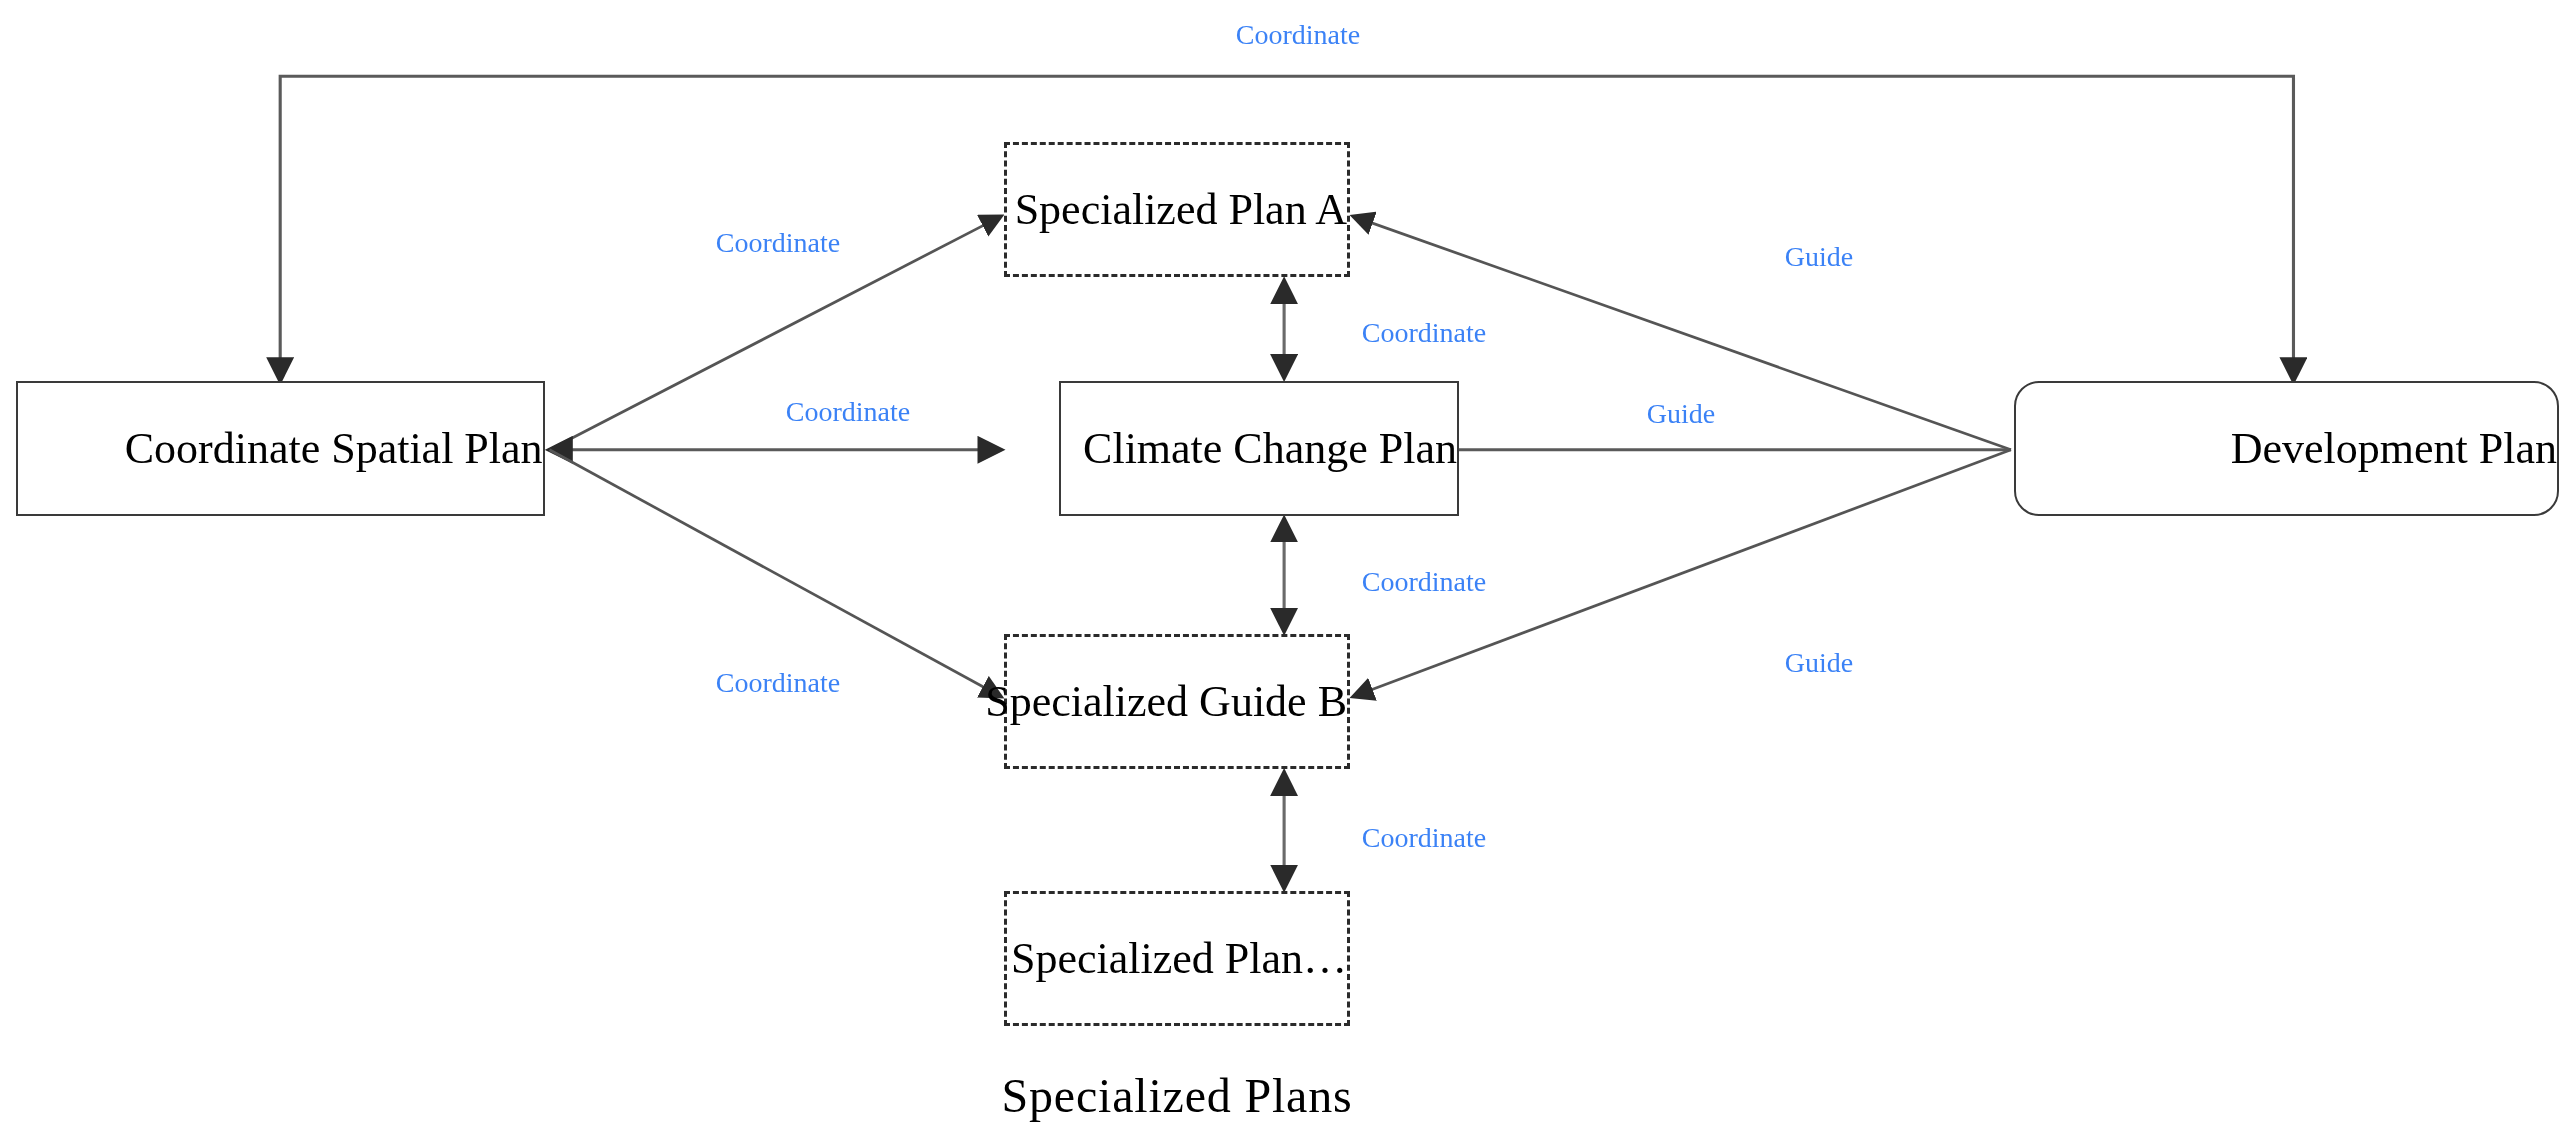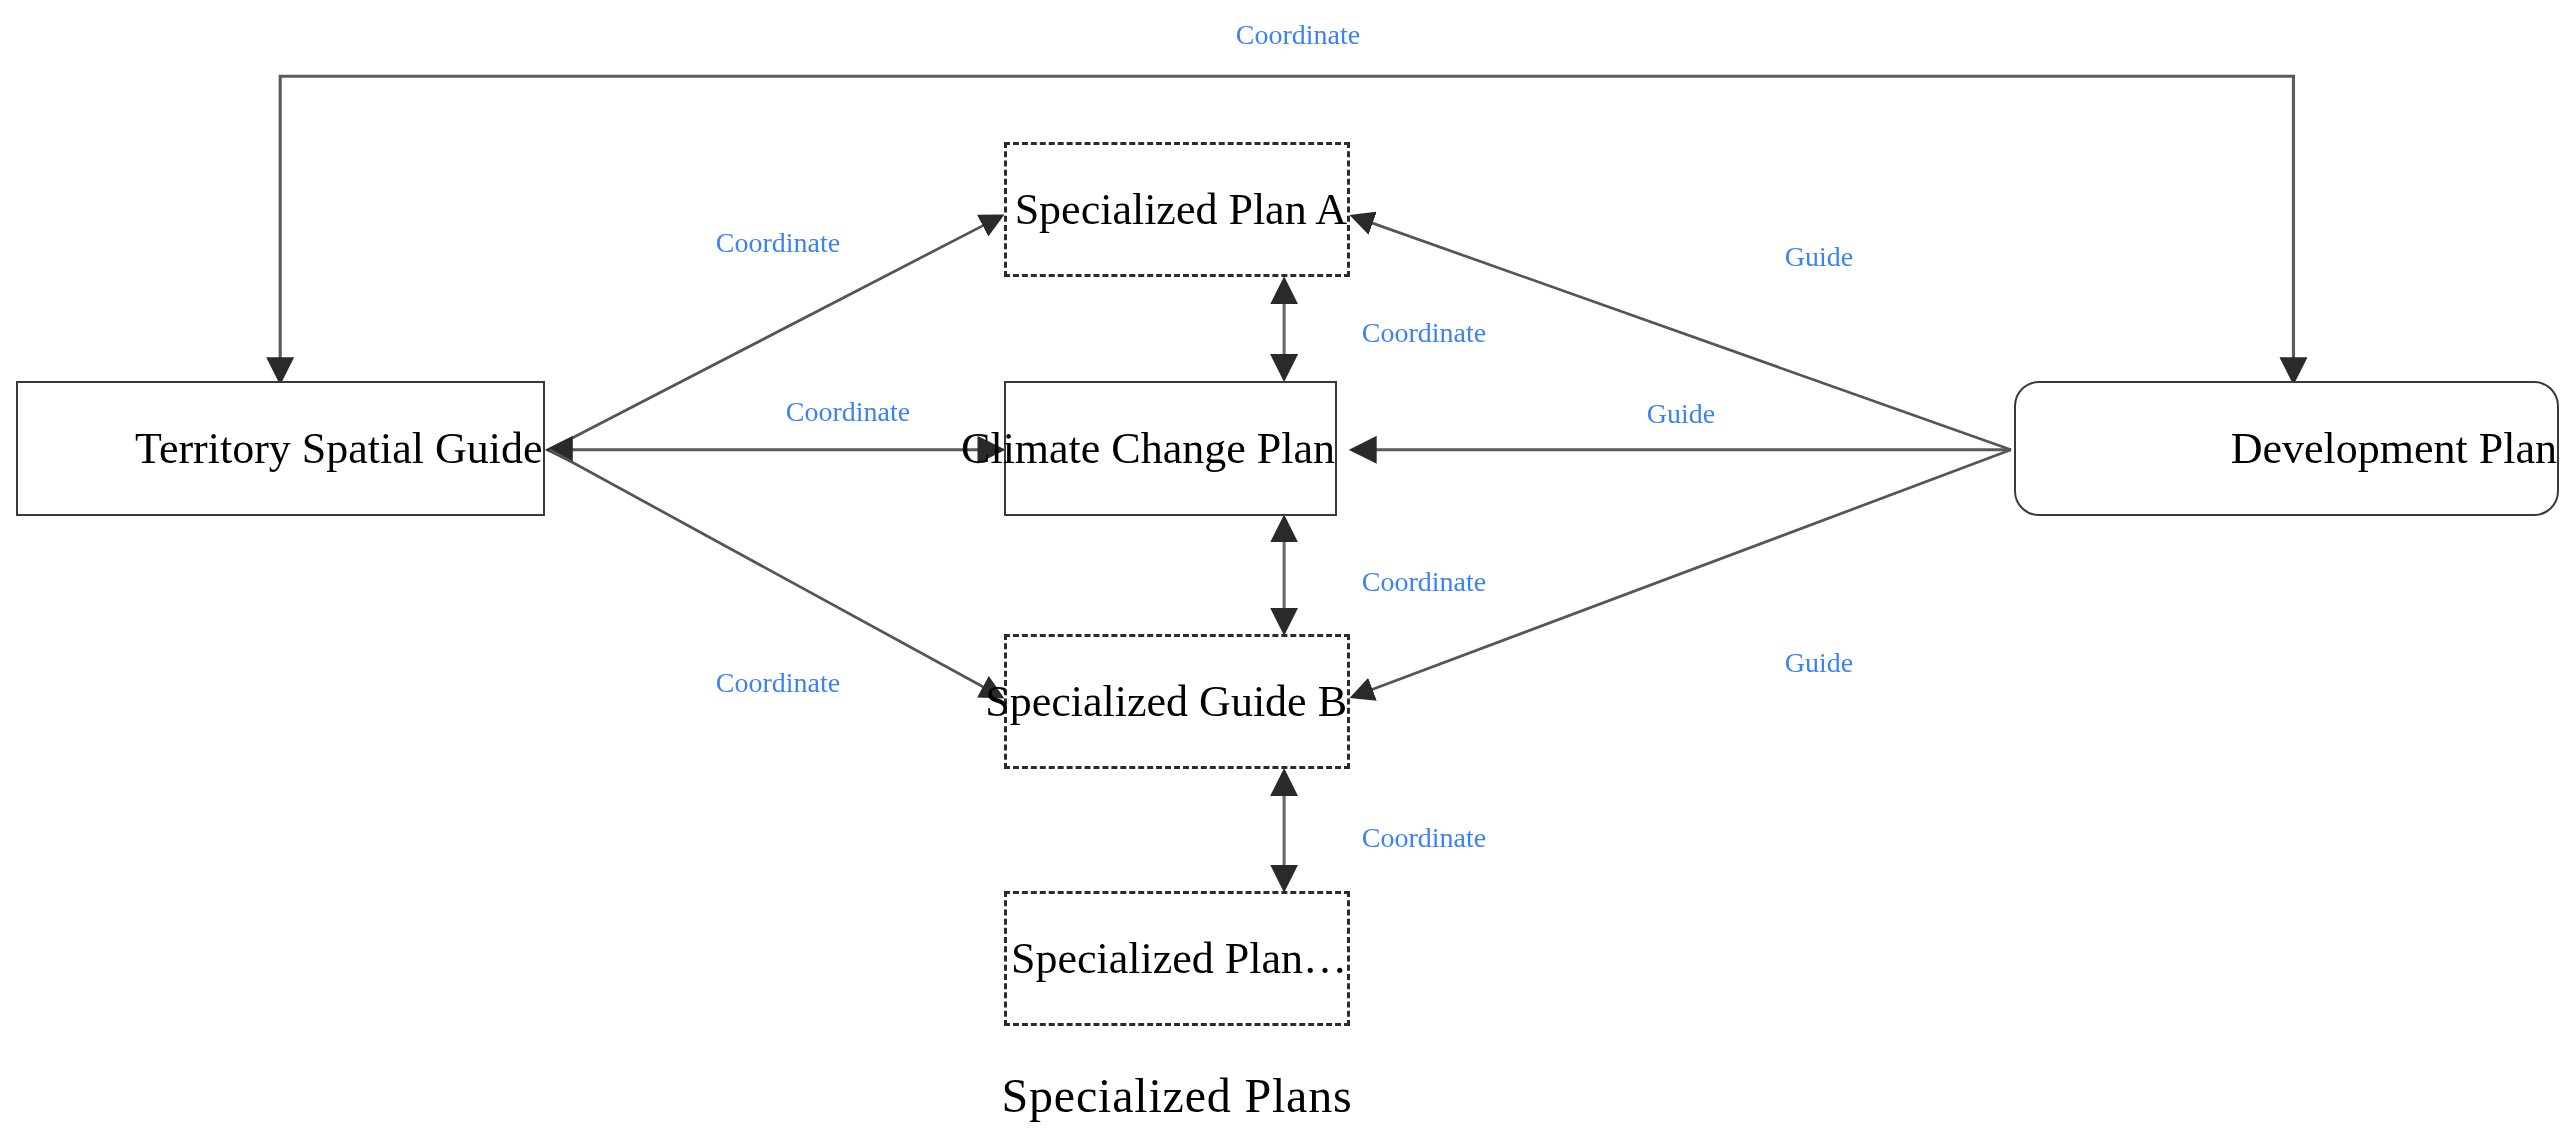--- a/index.html
+++ b/index.html
@@ -97,24 +97,24 @@
     <line x1="1650" y1="993" x2="1650" y2="1141" stroke="#6a6a6a" stroke-width="4" marker-start="url(#arrowStart)" marker-end="url(#arrowEnd)"></line>
 
     <line x1="2584" y1="578" x2="1739" y2="278" stroke="#555555" stroke-width="3.5" marker-end="url(#arrowEnd)"></line>
 
     <line x1="2584" y1="578" x2="1739" y2="578" stroke="#5a5a5a" stroke-width="4" marker-end="url(#arrowEnd)"></line>
 
     <line x1="2584" y1="578" x2="1739" y2="895" stroke="#555555" stroke-width="3.5" marker-end="url(#arrowEnd)"></line>
   </svg>
 
   <div class="node solid" style="left:15.6px; top:381px; width:529px; height:135px;">
-    <span>Territory Spatial Guide</span>
+    <span>Coordinate Spatial Plan</span>
   </div>
 
-  <div class="node solid" style="left:1004px; top:381px; width:333px; height:135px;">
+  <div class="node solid" style="left:1059px; top:381px; width:400px; height:135px;">
     <span>Climate Change Plan</span>
   </div>
 
   <div class="node solid" style="left:2014px; top:381px; width:545px; height:135px;border-radius:25px;">
     <span>Development Plan</span>
   </div>
 
   <div class="node dashed" style="left:1004px; top:142px; width:346px; height:135px;">
     <span>Specialized Plan A</span>
   </div>

